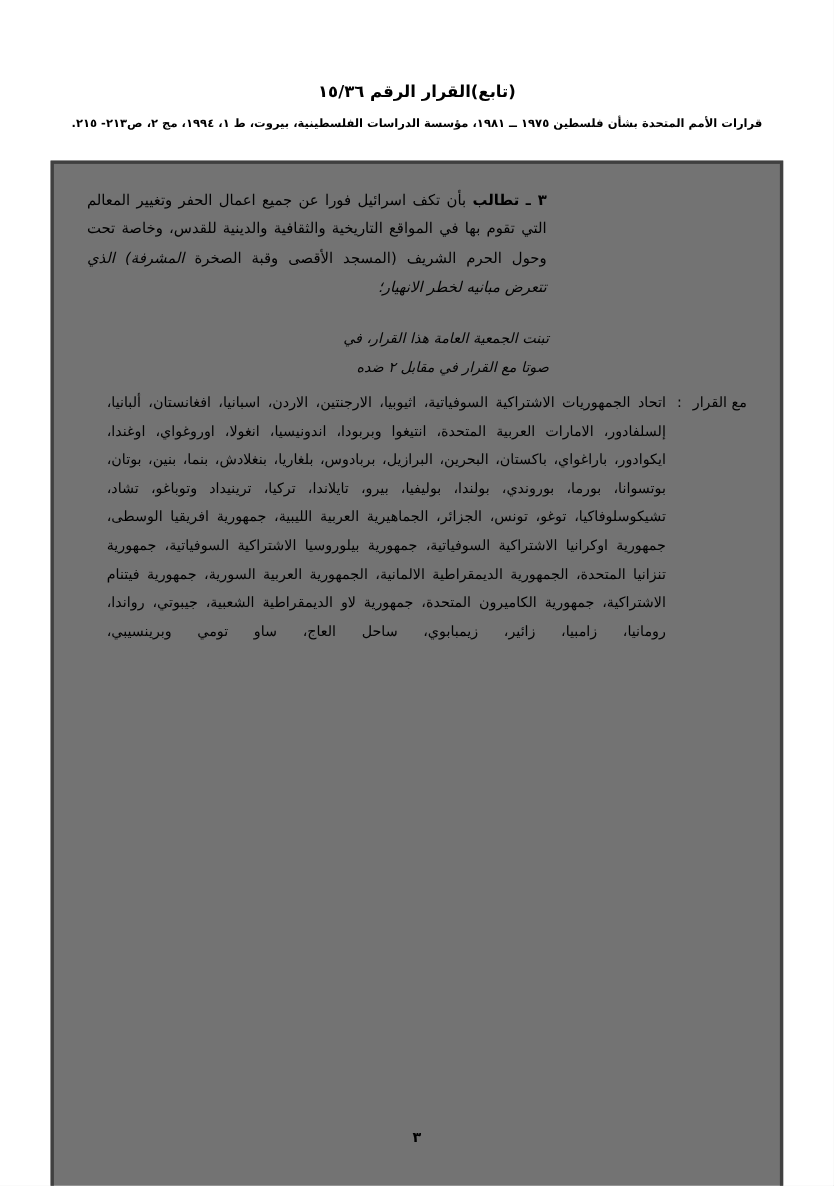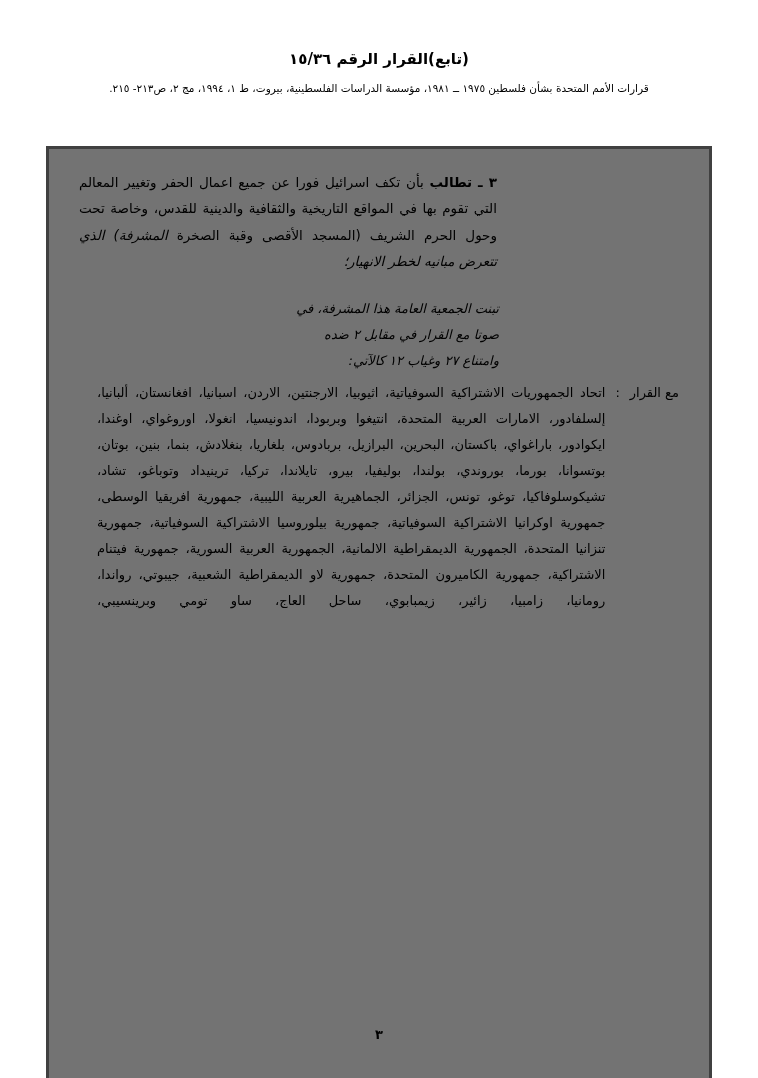--- a/index.html
+++ b/index.html
@@ -16,31 +16,31 @@
     overflow: hidden;
   }
   .page {
     width: 758px;
     height: 1078px;
     position: relative;
     box-sizing: border-box;
   }
   .header-block {
     text-align: center;
-    padding-top: 50px;
+    padding-top: 74px;
   }
   .doc-title {
     font-size: 15px;
     font-weight: bold;
     direction: rtl;
     letter-spacing: 0px;
   }
   .doc-source {
     font-size: 10.5px;
-    font-weight: normal;
+    font-weight: bold;
     direction: rtl;
     margin-top: 14px;
   }
   .frame {
     position: absolute;
     top: 146px;
     left: 46px;
     width: 666px;
     height: 986px;
     border: 3px solid #404040;
@@ -141,23 +141,22 @@
       <p class="clause c3">
         <span class="num">٣ ـ</span>
         <span class="kw">تطالب</span>
         <span>بأن تكف اسرائيل فورا عن جميع اعمال الحفر وتغيير المعالم التي تقوم بها في المواقع التاريخية والثقافية والدينية للقدس، وخاصة تحت وحول الحرم الشريف (المسجد الأقصى وقبة الصخرة</span>
         <span class="ital">المشرفة) الذي تتعرض مبانيه لخطر الانهيار؛</span>
       </p>
 
 
 
       <div class="vote-block">
-        <div>تبنت الجمعية العامة هذا المشرفة، في</div>
+        <div>تبنت الجمعية العامة هذا القرار، في</div>
         <div>صوتا مع القرار في مقابل ٢ ضده</div>
-        <div>وامتناع ٢٧ وغياب ١٢ كالآتي:</div>
       </div>
 
       <div class="vote-list">
         <div class="vote-label">
           <span>مع القرار</span><span class="colon">:</span>
         </div>
         <div class="vote-names">اتحاد الجمهوريات الاشتراكية السوفياتية، اثيوبيا، الارجنتين، الاردن، اسبانيا، افغانستان، ألبانيا، إلسلفادور، الامارات العربية المتحدة، انتيغوا وبربودا، اندونيسيا، انغولا، اوروغواي، اوغندا، ايكوادور، باراغواي، باكستان، البحرين، البرازيل، بربادوس، بلغاريا، بنغلادش، بنما، بنين، بوتان، بوتسوانا، بورما، بوروندي، بولندا، بوليفيا، بيرو، تايلاندا، تركيا، ترينيداد وتوباغو، تشاد، تشيكوسلوفاكيا، توغو، تونس، الجزائر، الجماهيرية العربية الليبية، جمهورية افريقيا الوسطى، جمهورية اوكرانيا الاشتراكية السوفياتية، جمهورية بيلوروسيا الاشتراكية السوفياتية، جمهورية تنزانيا المتحدة، الجمهورية الديمقراطية الالمانية، الجمهورية العربية السورية، جمهورية فيتنام الاشتراكية، جمهورية الكاميرون المتحدة، جمهورية لاو الديمقراطية الشعبية، جيبوتي، رواندا، رومانيا، زامبيا، زائير، زيمبابوي، ساحل العاج، ساو تومي وبرينسيبي،</div>
       </div>
 
     </div>

